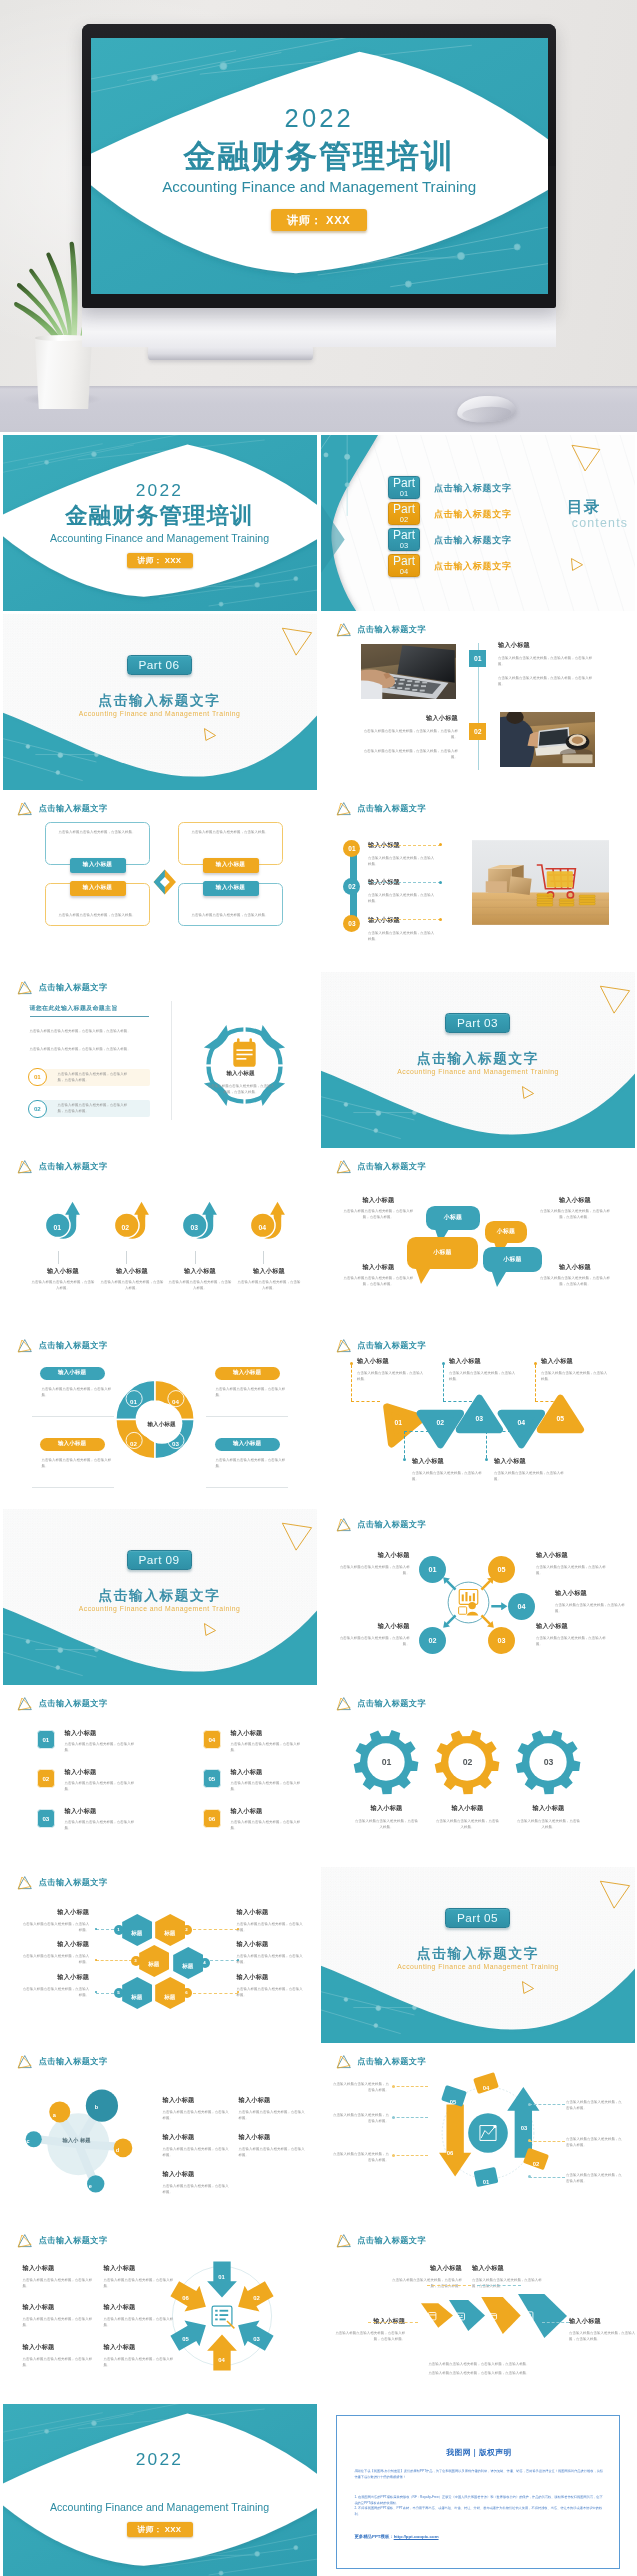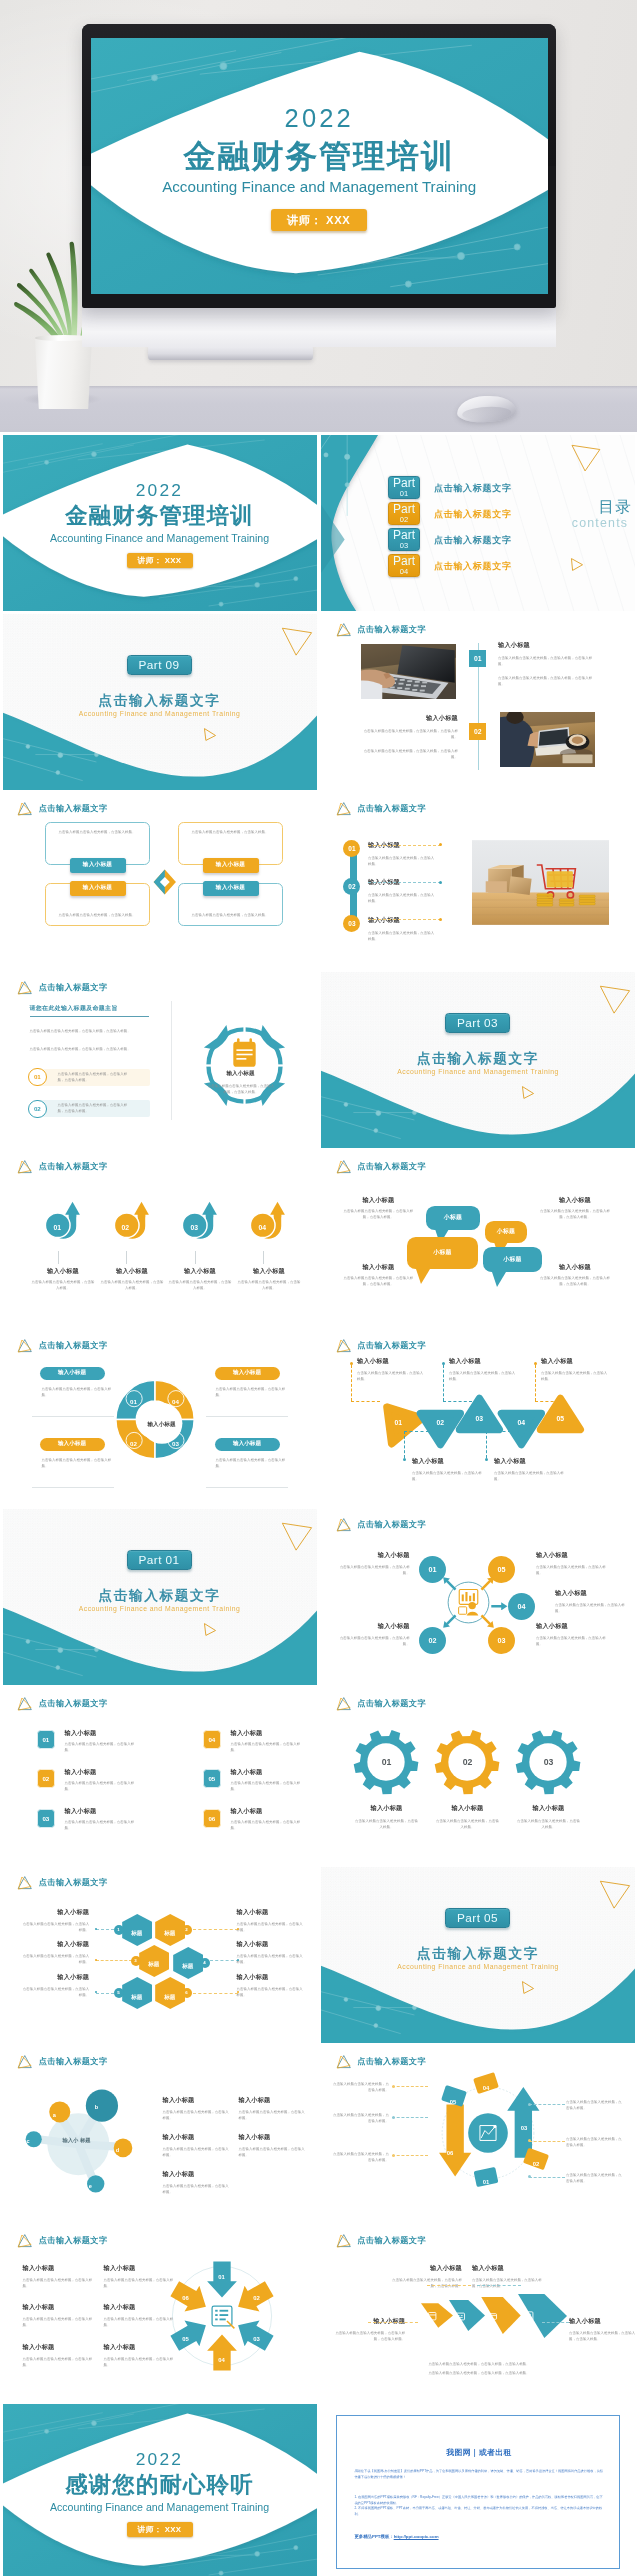--- a/index.html
+++ b/index.html
@@ -94,21 +94,21 @@
 .dv-badge span{font-size:11.8px;color:#eafcff;letter-spacing:0.4px;font-weight:400;}
 .dv-title{position:absolute;left:0;top:79px;width:314px;text-align:center;font-size:13.7px;line-height:16px;font-weight:700;color:#3b8fa8;letter-spacing:1.6px;}
 .dv-en{position:absolute;left:0;top:96px;width:314px;text-align:center;font-size:6.8px;line-height:8.7px;color:#e8b34a;letter-spacing:0.5px;}
 
 .toc-row{position:absolute;left:67px;width:205px;height:23.6px;}
 .toc-badge{position:absolute;left:0;top:0;width:32px;height:23.6px;border-radius:3.1px;border:0.6px solid;
  box-shadow:0 0.6px 1.9px rgba(60,60,70,.28);display:flex;flex-direction:column;align-items:center;justify-content:center;line-height:1.08;}
 .toc-badge .tb1{font-size:12px;color:#eafcff;}
 .toc-badge .tb2{font-size:7.5px;color:#eafcff;}
 .toc-txt{position:absolute;left:46px;top:6.2px;font-size:9px;font-weight:700;letter-spacing:0.7px;}
-.toc-head-cn{position:absolute;left:246px;top:62px;width:65px;text-align:right;font-size:15.6px;font-weight:400;color:#3b8fa8;letter-spacing:1.2px;}
+.toc-head-cn{position:absolute;left:246px;top:62px;width:65px;text-align:left;font-size:15.6px;font-weight:700;color:#3b8fa8;letter-spacing:1.2px;}
 .toc-head-en{position:absolute;left:239px;top:81px;width:80px;text-align:center;font-size:12.4px;color:#a9cfd7;letter-spacing:1.2px;}
 
 .tl-line{position:absolute;left:157px;top:29px;width:1px;height:127px;background:#a8d4dd;}
 .tl-num{position:absolute;width:17.4px;height:17.4px;display:flex;align-items:center;justify-content:center;}
 .tl-num span{font-size:6.8px;font-weight:700;color:#fff;}
 .tl-teal{background:#3ba3b8;} .tl-or{background:#efa81f;}
 .p-blk{position:absolute;}
 .ph{position:absolute;overflow:hidden;}
 
 .fb{position:absolute;width:105px;height:43px;border:0.6px solid;border-radius:5.6px;background:#fff;
@@ -431,21 +431,21 @@
 </g>
 <path d="M0 158.6 C 168 224.3, 336 350.2, 504 163.4 L504 -10 L0 -10 Z" fill="url(#dp2)" filter="url(#wsh2)"></path>
 </svg>
 <svg class="wm" style="left:277px;top:12.4px;width:34px;height:31px;opacity:1" viewBox="0 0 54 50">
 <path d="M3.4 3.6 L50.5 10.8 L25.5 47 Z" fill="none" stroke="#e0a22a" stroke-width="1.5"></path>
         </svg>
 <svg class="wm" style="left:199px;top:113px;width:16px;height:15px;opacity:1" viewBox="0 0 26 24">
 <path d="M4 2.4 L22 13.6 L6.3 21.6 Z" fill="none" stroke="#e0a22a" stroke-width="1.5"></path>
         </svg>
 <div class="dv-badge">
-          <span>Part 09</span>
+          <span>Part 06</span>
         </div>
 <div class="dv-title">点击输入标题文字</div>
 <div class="dv-en">Accounting Finance and Management Training</div>
 </div>
       <div class="slide r">
         <div class="hdr">
 <svg class="tri" viewBox="0 0 27 25">
 <path d="M13.9 2.6 L24.4 21.8 L3.4 21.8 Z" fill="none" stroke="#3f7f93" stroke-width="1.2"></path>
 <path d="M9.3 3.2 L23.9 18.4 L3.6 22.6 Z" fill="none" stroke="#efa81f" stroke-width="1.2"></path>
 </svg>
@@ -996,21 +996,21 @@
 </g>
 <path d="M0 158.6 C 168 224.3, 336 350.2, 504 163.4 L504 -10 L0 -10 Z" fill="url(#dp12)" filter="url(#wsh12)"></path>
 </svg>
 <svg class="wm" style="left:277px;top:12.4px;width:34px;height:31px;opacity:1" viewBox="0 0 54 50">
 <path d="M3.4 3.6 L50.5 10.8 L25.5 47 Z" fill="none" stroke="#e0a22a" stroke-width="1.5"></path>
         </svg>
 <svg class="wm" style="left:199px;top:113px;width:16px;height:15px;opacity:1" viewBox="0 0 26 24">
 <path d="M4 2.4 L22 13.6 L6.3 21.6 Z" fill="none" stroke="#e0a22a" stroke-width="1.5"></path>
         </svg>
 <div class="dv-badge">
-          <span>Part 01</span>
+          <span>Part 09</span>
         </div>
 <div class="dv-title">点击输入标题文字</div>
 <div class="dv-en">Accounting Finance and Management Training</div>
 </div>
       <div class="slide r">
         <div class="hdr">
 <svg class="tri" viewBox="0 0 27 25">
 <path d="M13.9 2.6 L24.4 21.8 L3.4 21.8 Z" fill="none" stroke="#3f7f93" stroke-width="1.2"></path>
 <path d="M9.3 3.2 L23.9 18.4 L3.6 22.6 Z" fill="none" stroke="#efa81f" stroke-width="1.2"></path>
 </svg>
@@ -1546,30 +1546,29 @@
 <path d="M330 275 L514 248" stroke-width=".9" fill="none"></path>
 <circle cx="408" cy="241" r="4"></circle>
             <circle cx="470" cy="231" r="3.4"></circle>
             <circle cx="350" cy="272" r="3.4"></circle>
 <path d="M300 244 L404 243" stroke-width=".9" fill="none"></path>
 </g>
 <path d="M-26.4 140.5 Q 134.8 61.1 296 15.3 Q 420 40.3 544 143.2 Q 385 247.5 226 260 Q 99.8 253.4 -26.4 140.5 Z" fill="#ffffff" filter="url(#lsh22)"></path>
 </svg>
 <div class="cov-txt">
 <div class="cov-year">2022</div>
-<div class="cov-cn">感谢您的耐心聆听</div>
 <div class="cov-en">Accounting Finance and Management Training</div>
 <div class="cov-sp">
             <span>讲师： XXX</span>
           </div>
 </div>
 </div>
       <div class="slide r cpy">
         <div class="cp-box">
-          <div class="cp-t">我图网｜或者出租</div>
+          <div class="cp-t">我图网｜版权声明</div>
           <div class="cp-p">感谢您下载【我图网-办公创意区】提供的原创PPT作品，为了您和我图网以及原创作者的利益，请勿复制、传播、销售，否则将承担法律责任！我图网将对作品进行维权，按照传播下载次数进行十倍的索赔赔偿！</div>
           <div class="cp-p" style="margin-top:7.5px">1. 在我图网出售的PPT模板属免费版权（RF：Royalty-Free）正版受《中国人民共和国著作法》和《世界版权公约》的保护，作品的所有权、版权和著作权归我图网所有，您下载的是PPT模板素材的使用权。</div>
           <div class="cp-p">2. 不得将我图网的PPT模板、PPT素材，本身用于再出售、或者出租、出借、转让、分销、发布或者作为礼物供给他人使用，不得转授权、出售、转让本协议或者本协议中的权利。</div>
           <div class="cp-more"><span>更多精品PPT模板：</span><span class="cp-link">http://ppt.ooopic.com</span></div>
         </div>
       </div>
     </div>
   </div>
 
 

